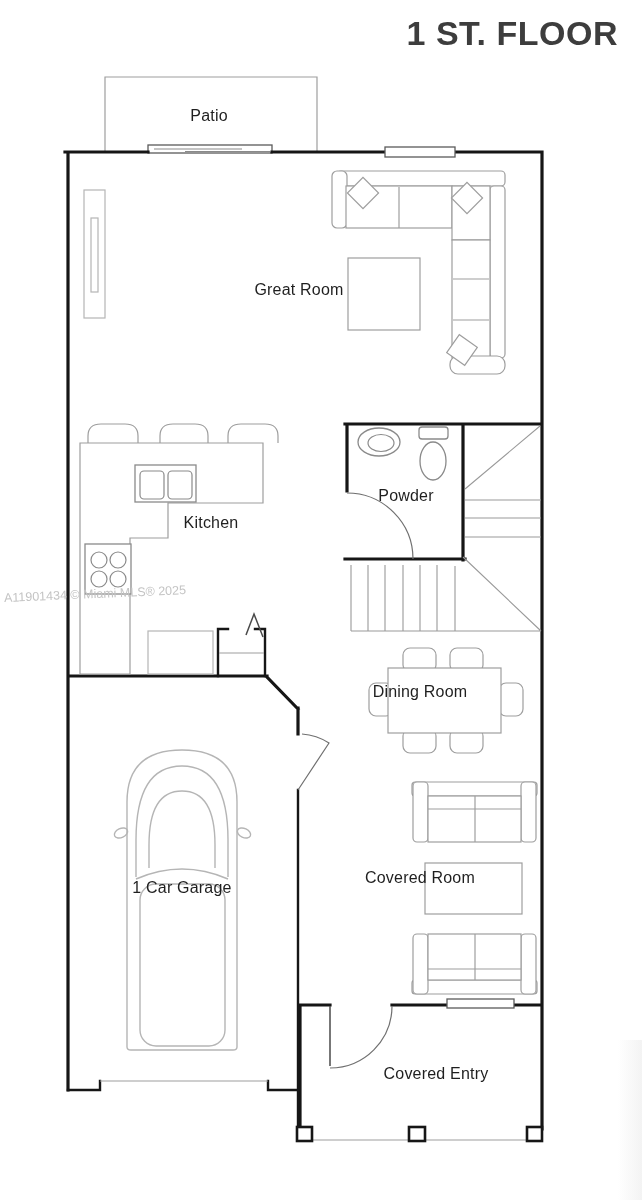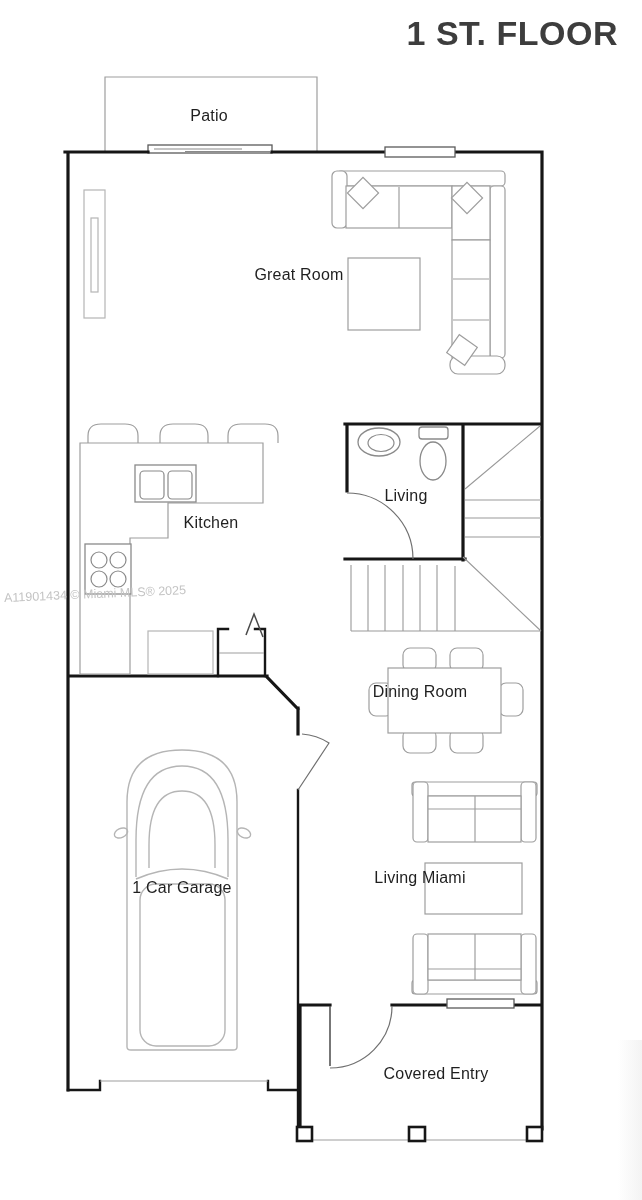--- a/index.html
+++ b/index.html
@@ -221,23 +221,23 @@
     <g>
       <rect class="post" x="297" y="1127" width="15" height="14"></rect>
       <rect class="post" x="409" y="1127" width="16" height="14"></rect>
       <rect class="post" x="527" y="1127" width="15" height="14"></rect>
     </g>
   </svg>
 
   <div class="page-title">1 ST. FLOOR</div>
 
   <div class="room-label" style="left:209px;top:116px">Patio</div>
-  <div class="room-label" style="left:299px;top:275px">Great Room</div>
-  <div class="room-label" style="left:406px;top:496px">Living</div>
+  <div class="room-label" style="left:299px;top:290px">Great Room</div>
+  <div class="room-label" style="left:406px;top:496px">Powder</div>
   <div class="room-label" style="left:211px;top:523px">Kitchen</div>
   <div class="room-label" style="left:420px;top:692px">Dining Room</div>
   <div class="room-label" style="left:182px;top:888px">1 Car Garage</div>
-  <div class="room-label" style="left:420px;top:878px">Living Miami</div>
+  <div class="room-label" style="left:420px;top:878px">Covered Room</div>
   <div class="room-label" style="left:436px;top:1074px">Covered Entry</div>
 
   <div class="watermark">A11901434 © Miami MLS® 2025</div>
   <div class="edge-shade"></div>
 </div>
 
 </body></html>

